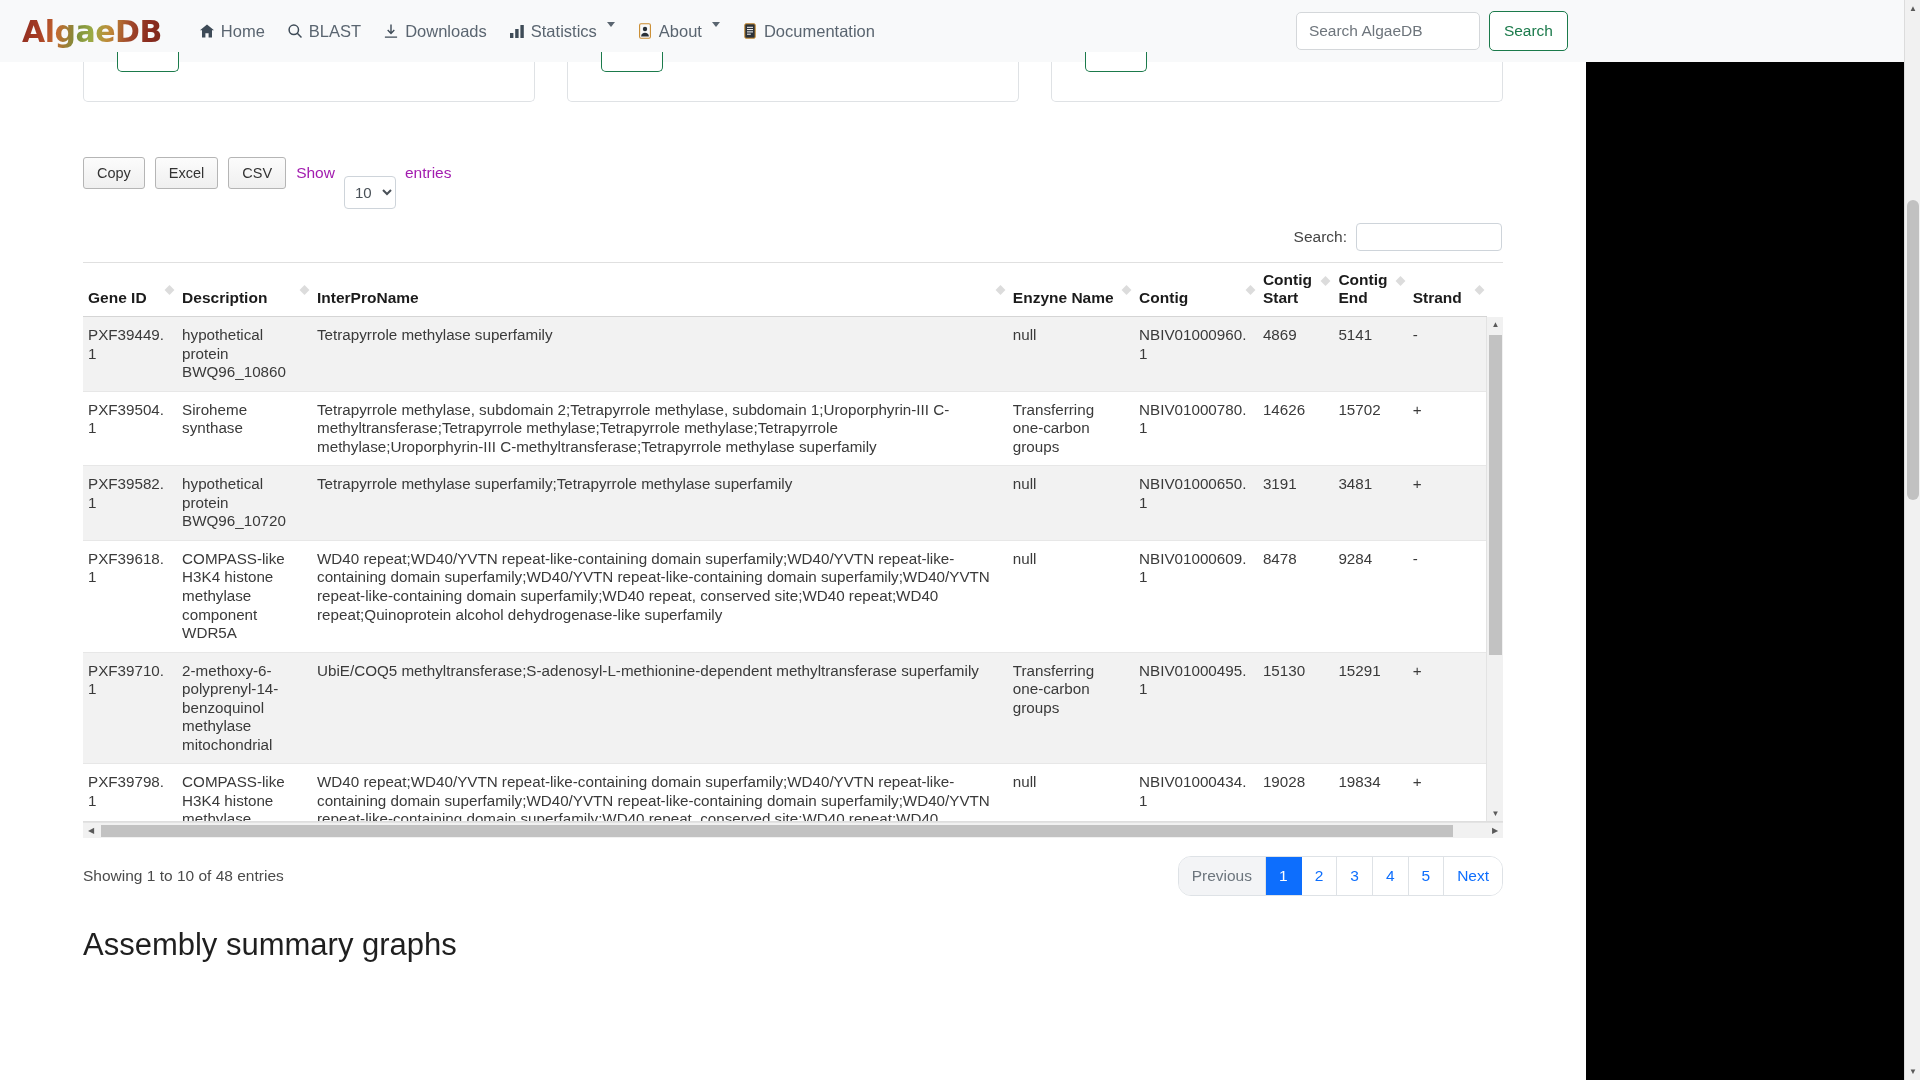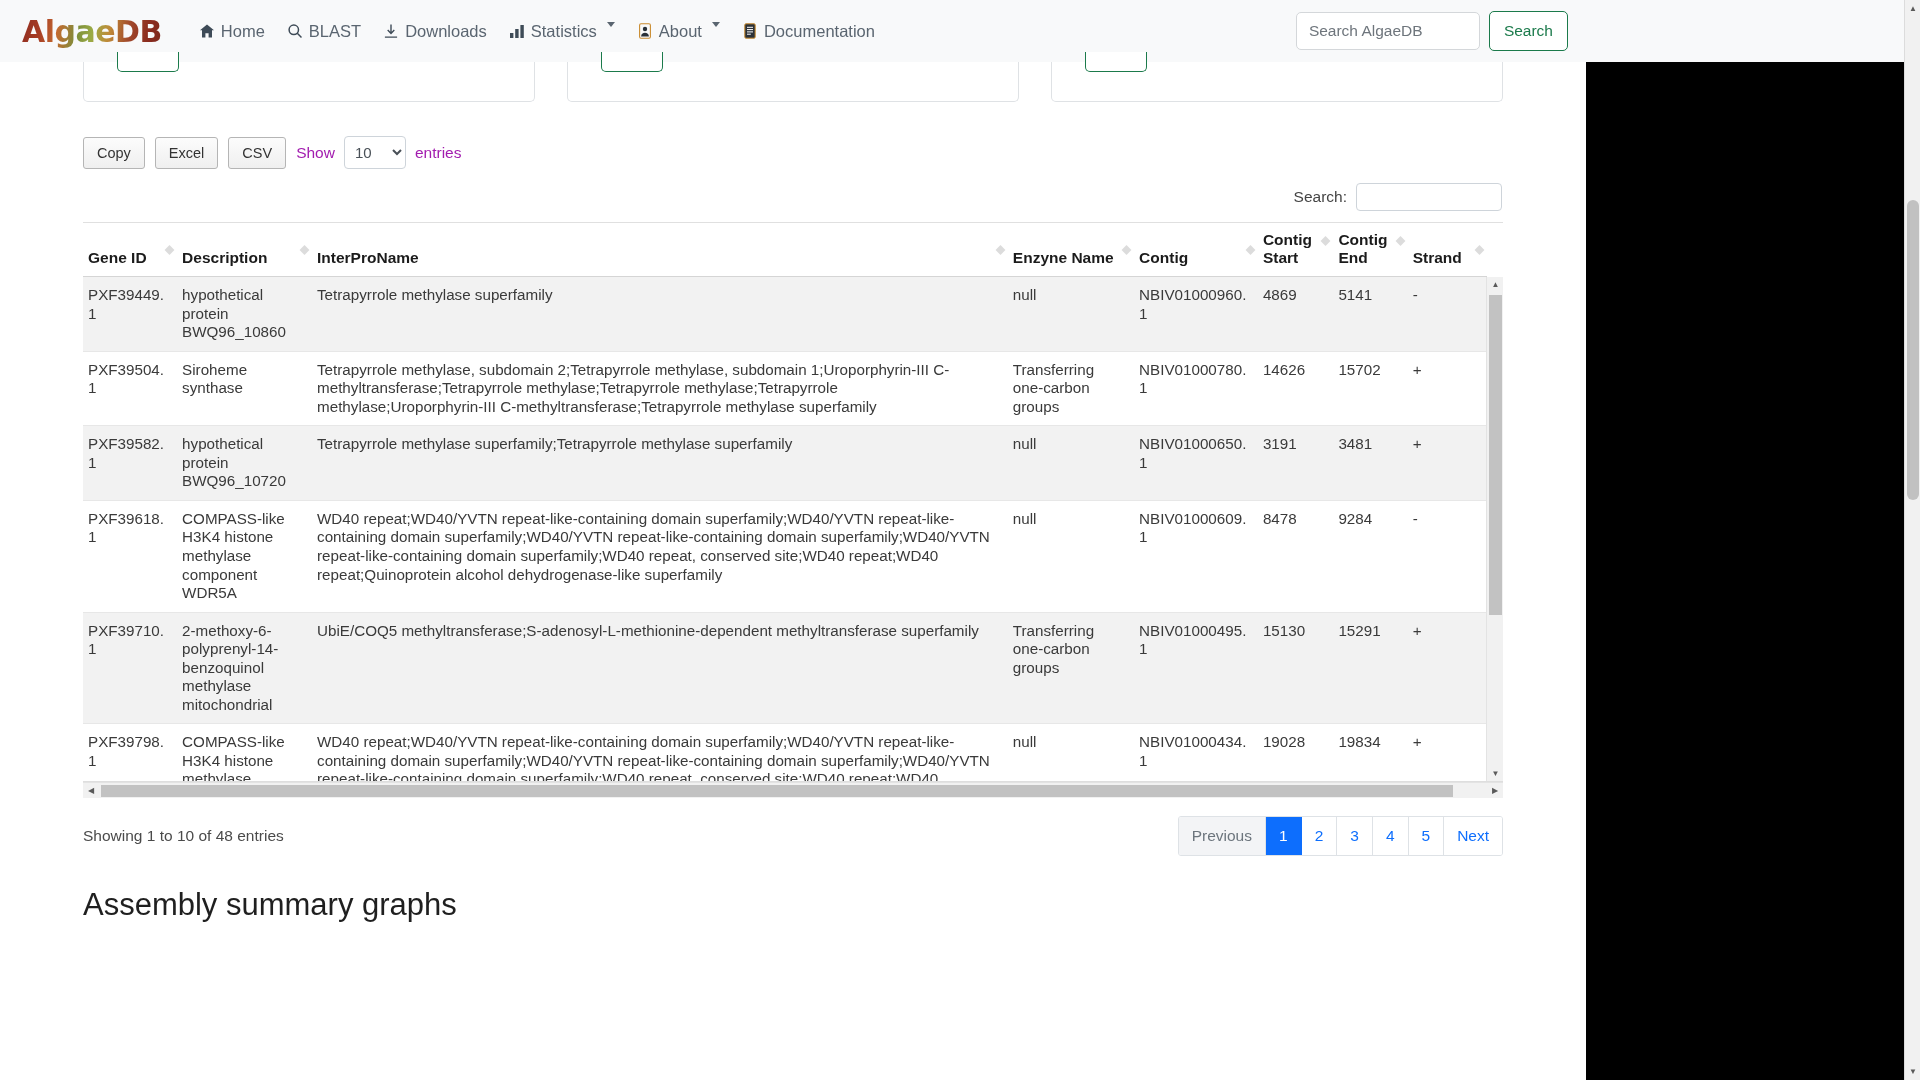--- a/index.html
+++ b/index.html
@@ -175,29 +175,30 @@
     font-size: 14.5px;
     cursor: pointer;
     font-family: "Liberation Sans", sans-serif;
   }
   #show-label, #entries-label {
     font-size: 15.5px; color: #a21caf;
   }
   #entries-label { margin-left: 9px; }
   #entries-select {
     height: 33px;
-    width: 62px;
+    width: 52px;
     margin-left: 9px;
     border: 1px solid #ced4da;
     border-radius: 4px;
     padding: 0 6px;
     font-size: 15px;
     color: #495057;
     background: #fff;
     font-family: "Liberation Sans", sans-serif;
+    margin-top: 40px;
   }
 
   #table-search-row {
     display: flex; justify-content: flex-end;
     align-items: center;
     gap: 9px;
     margin-bottom: 11px;
     padding-right: 1px;
   }
   #table-search-label { font-size: 15.5px; color: #444; }
@@ -312,21 +313,21 @@
   
   #table-footer {
     display: flex; align-items: center;
     margin-top: 19px;
     height: 38px;
   }
   #showing-info { font-size: 15.5px; color: #4a4a4a; }
   #pagination {
     margin-left: auto;
     display: flex;
-    border-radius: 3px;
+    border-radius: 13px;
     overflow: hidden;
     border: 1px solid #dee2e6;
   }
   .page-item {
     min-width: 34px; height: 38px;
     display: flex; align-items: center; justify-content: center;
     padding: 0 13px;
     font-size: 15.5px;
     color: #0d6efd;
     background: #fff;

